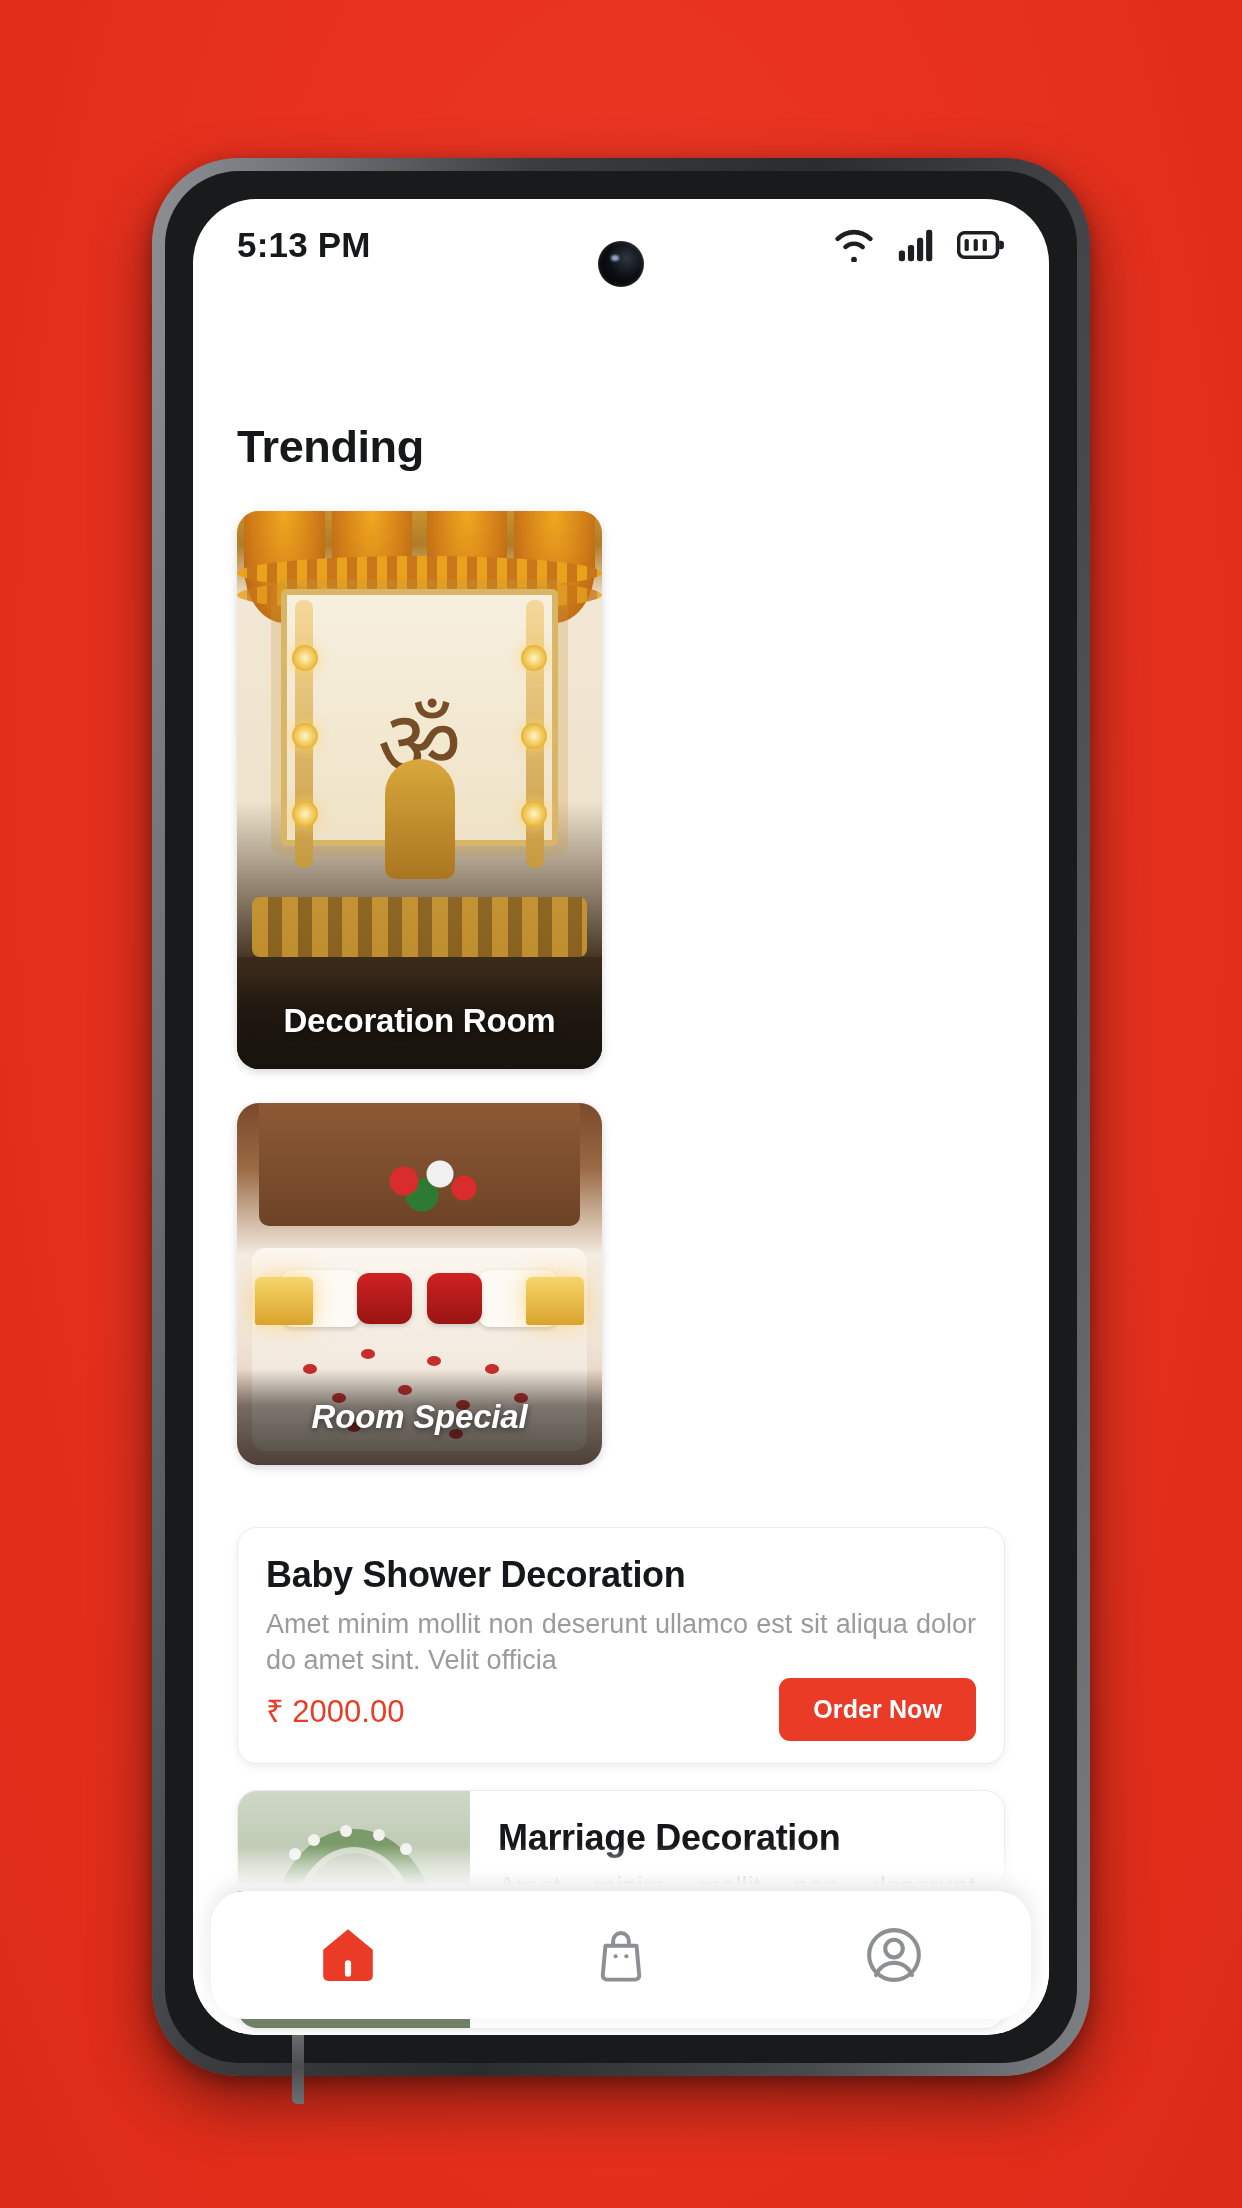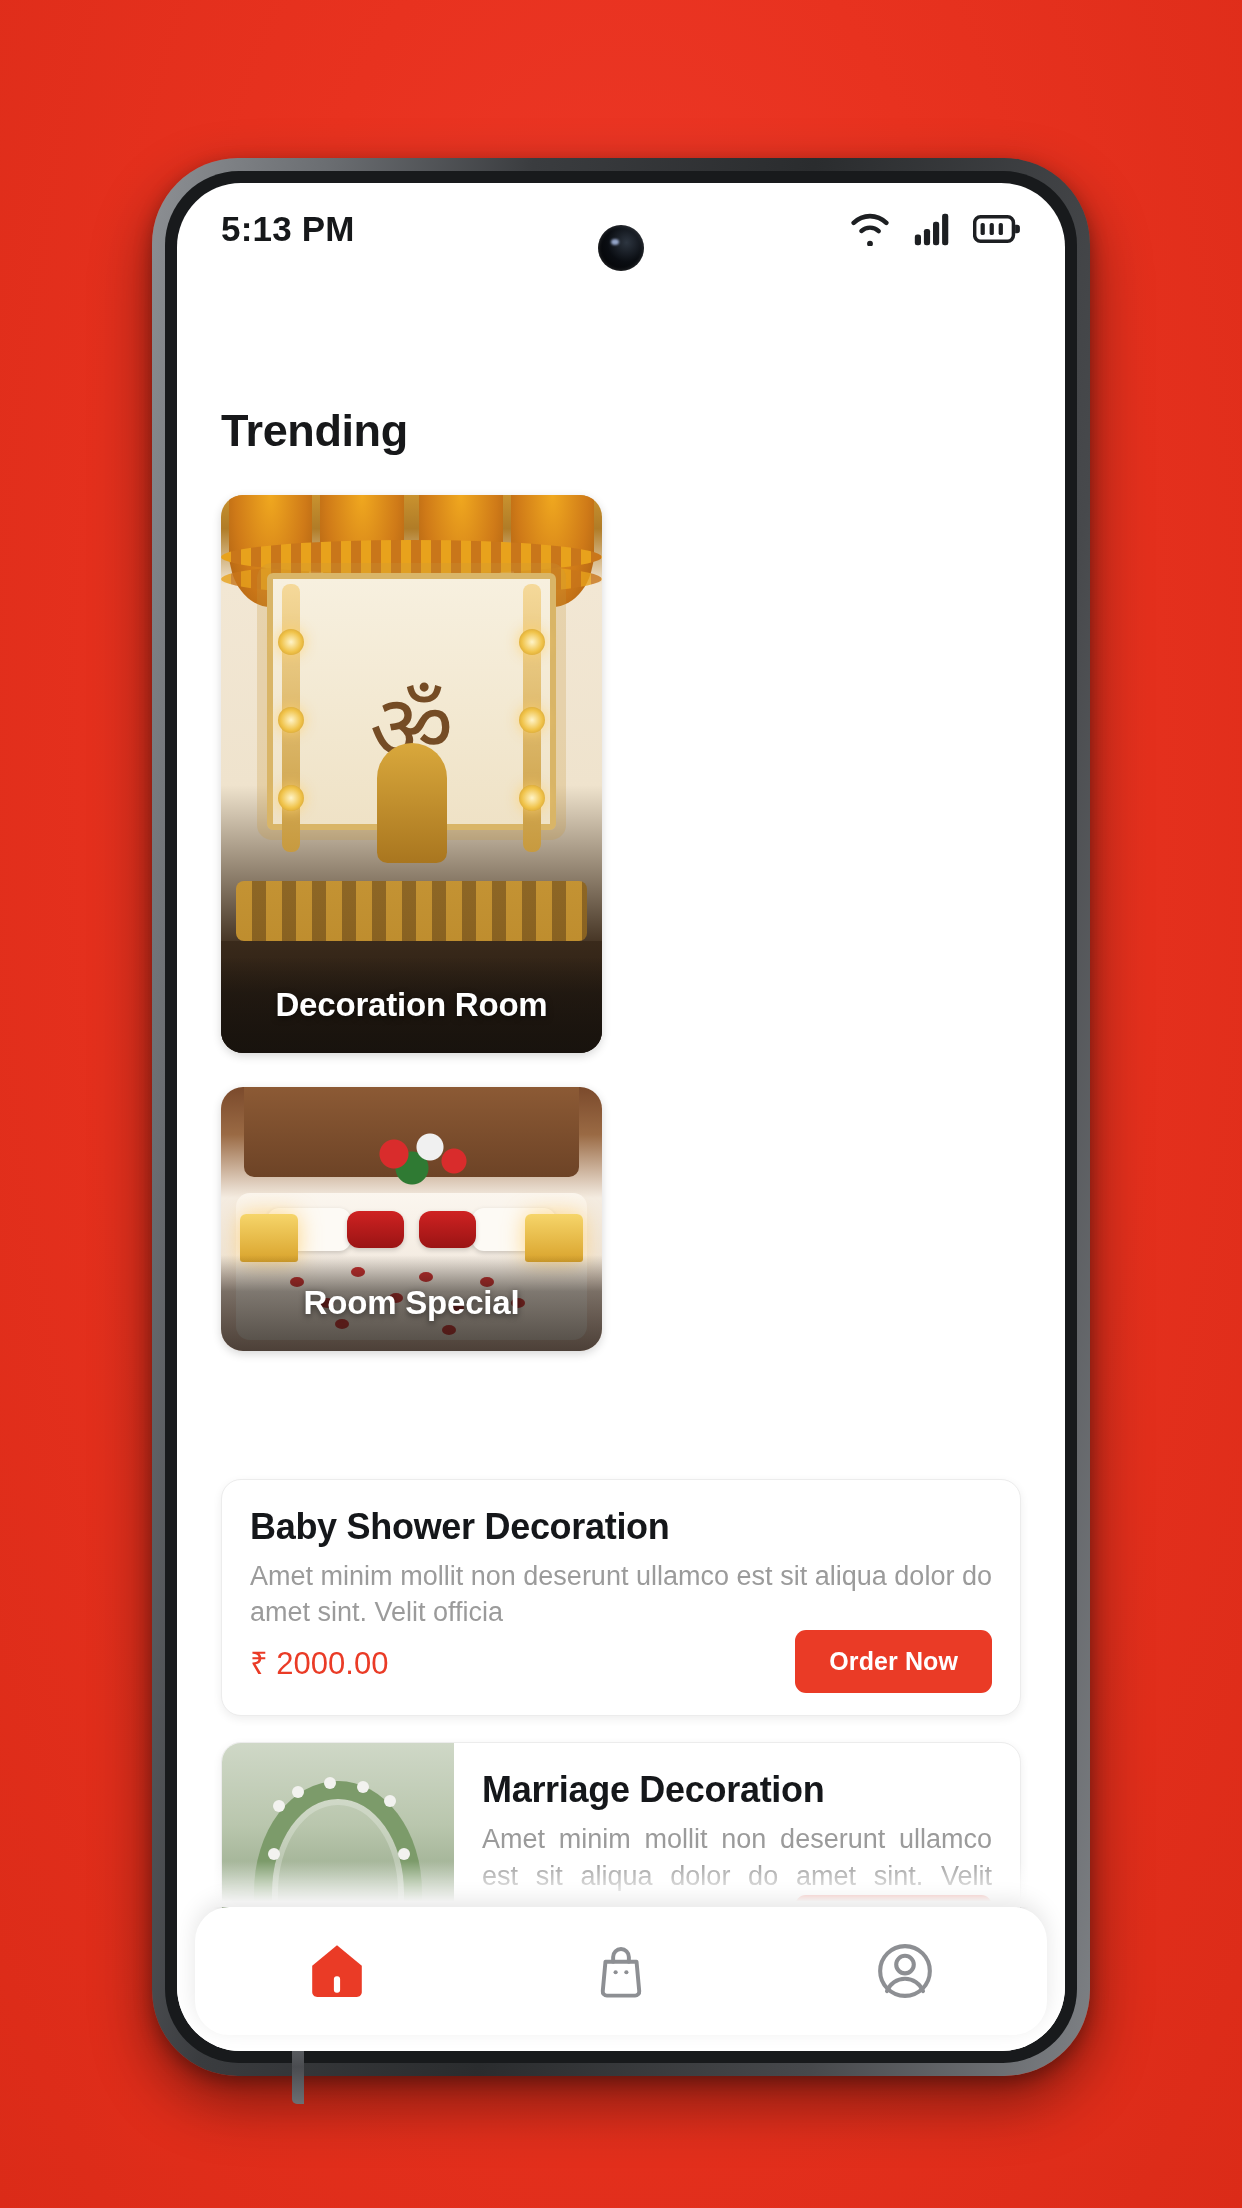--- a/index.html
+++ b/index.html
@@ -20,21 +20,21 @@
     width:938px; height:1918px;
     border-radius:86px;
     background:linear-gradient(100deg,#8d9094 0%,#6a6d71 14%,#3a3c3f 30%,#2a2c2e 52%,#47494c 78%,#7e8185 100%);
     padding:13px;
     box-shadow:0 26px 60px rgba(0,0,0,.45), 0 6px 18px rgba(0,0,0,.3);
   }
   #phone-inner-bezel{
     width:100%; height:100%;
     border-radius:74px;
     background:#181a1c;
-    padding:12px;
+    padding:28px;
   }
   #screen{
     position:relative;
     width:100%; height:100%;
     border-radius:64px;
     background:#ffffff;
     overflow:hidden;
   }
 
   
@@ -351,21 +351,21 @@
               <div class="lamp" style="right:15%; top:24%;"></div>
               <div class="lamp" style="right:15%; top:38%;"></div>
               <div class="lamp" style="right:15%; top:52%;"></div>
               <div class="idol"></div>
               <div class="brass-row"></div>
               <div class="floor-dark"></div>
             </div>
             <div class="cat-label">Decoration Room</div>
           </div>
 
-          <div class="cat-card" id="cat-room-special" style="height:264px;">
+          <div class="cat-card" id="cat-room-special" style="height:362px;font-style:italic;">
             <div class="art art-room">
               <div class="headboard"></div>
               <div class="bed"></div>
               <div class="pillow" style="left:12%; top:46%;"></div>
               <div class="pillow" style="right:12%; top:46%;"></div>
               <div class="pillow red-pillow" style="left:33%; top:47%; width:15%; height:14%;"></div>
               <div class="pillow red-pillow" style="left:52%; top:47%; width:15%; height:14%;"></div>
               <div class="flowerbunch" style="left:36%; top:12%;"></div>
               <div class="lampshade" style="left:5%; top:48%;"></div>
               <div class="lampshade" style="right:5%; top:48%;"></div>

